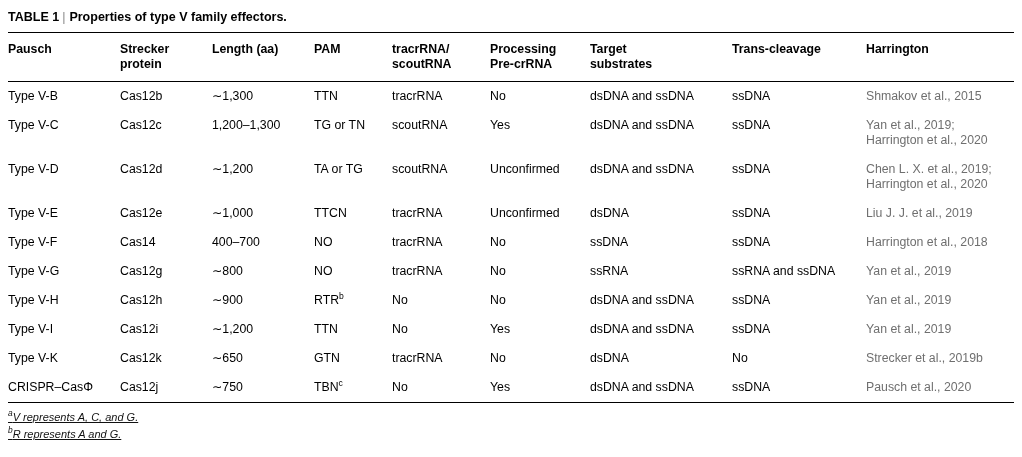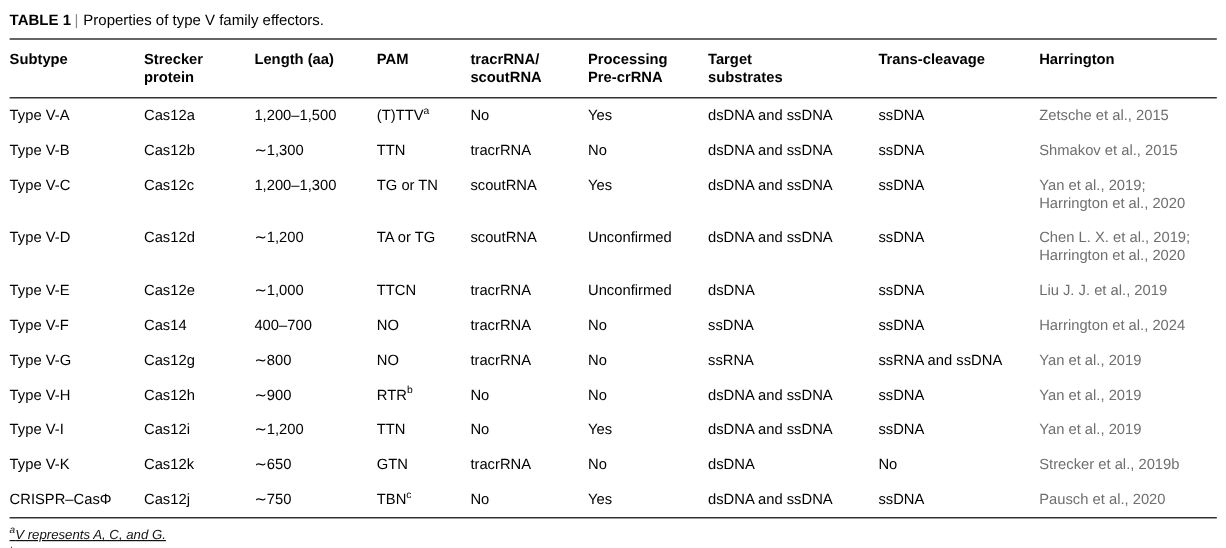--- a/index.html
+++ b/index.html
@@ -30,21 +30,21 @@
   }
   .caption .tbl-label {
     font-weight: bold;
     margin-top: 11px;
   }
   .caption .sep {
     color: #8a8a8a;
     padding: 0 4px 0 3px;
   }
   .caption .tbl-title {
-    font-weight: normal;
+    font-weight: bold;
   }
   .rule-top {
     border-top: 1.6px solid #000;
   }
   .rule-head {
     border-top: 1.1px solid #000;
   }
   .rule-bottom {
     border-top: 1.6px solid #000;
   }
@@ -123,21 +123,21 @@
         <col class="c3">
         <col class="c4">
         <col class="c5">
         <col class="c6">
         <col class="c7">
         <col class="c8">
     </colgroup>
     <thead>
       <tr>
         <th>
-          <span>Subtype</span>
+          <span>Pausch</span>
         </th>
         <th>
           <span>Strecker</span><br>
           <span>protein</span>
         </th>
         <th>
           <span>Length (aa)</span>
         </th>
         <th>
           <span>PAM</span>
@@ -173,33 +173,20 @@
         <col class="c2">
         <col class="c3">
         <col class="c4">
         <col class="c5">
         <col class="c6">
         <col class="c7">
         <col class="c8">
     </colgroup>
     <tbody>
 
-      <tr>
-        <td>Type V-A</td>
-        <td>Cas12a</td>
-        <td>1,200–1,500</td>
-        <td><span>(T)TTV</span><sup>a</sup></td>
-        <td>No</td>
-        <td>Yes</td>
-        <td>dsDNA and ssDNA</td>
-        <td>ssDNA</td>
-        <td class="ref">
-          <span>Zetsche et al., 2015</span>
-        </td>
-      </tr>
 
       <tr>
         <td>Type V-B</td>
         <td>Cas12b</td>
         <td>∼1,300</td>
         <td><span>TTN</span><sup></sup></td>
         <td>tracrRNA</td>
         <td>No</td>
         <td>dsDNA and ssDNA</td>
         <td>ssDNA</td>
@@ -255,21 +242,21 @@
       <tr>
         <td>Type V-F</td>
         <td>Cas14</td>
         <td>400–700</td>
         <td><span>NO</span><sup></sup></td>
         <td>tracrRNA</td>
         <td>No</td>
         <td>ssDNA</td>
         <td>ssDNA</td>
         <td class="ref">
-          <span>Harrington et al., 2024</span>
+          <span>Harrington et al., 2018</span>
         </td>
       </tr>
 
       <tr>
         <td>Type V-G</td>
         <td>Cas12g</td>
         <td>∼800</td>
         <td><span>NO</span><sup></sup></td>
         <td>tracrRNA</td>
         <td>No</td>

